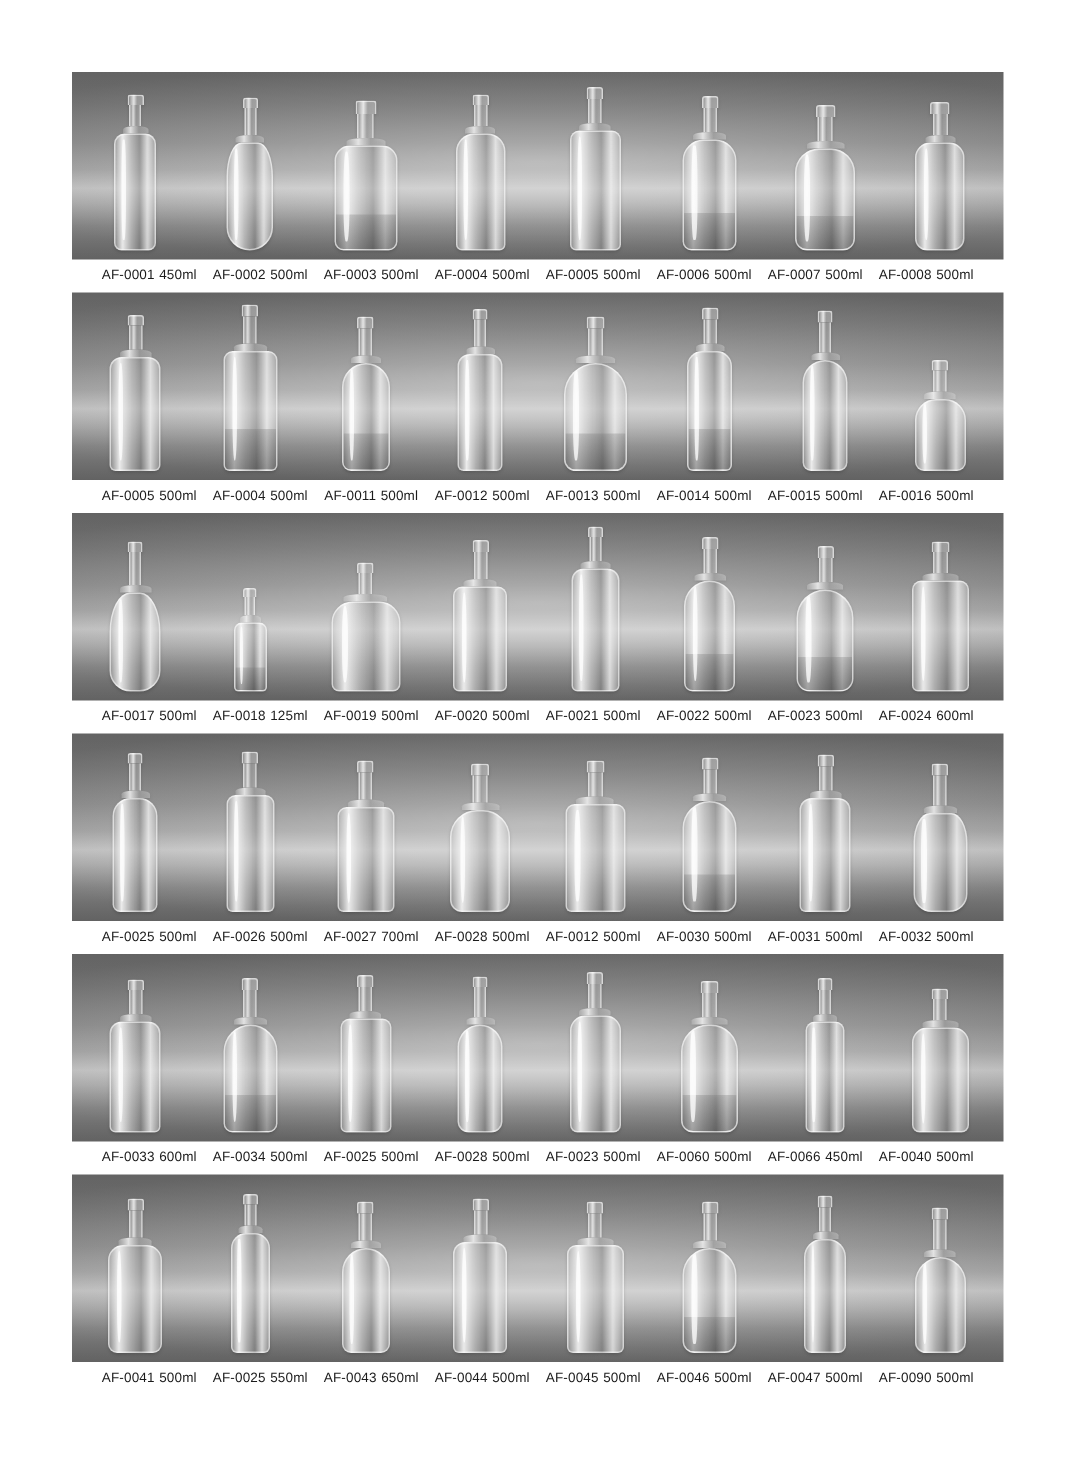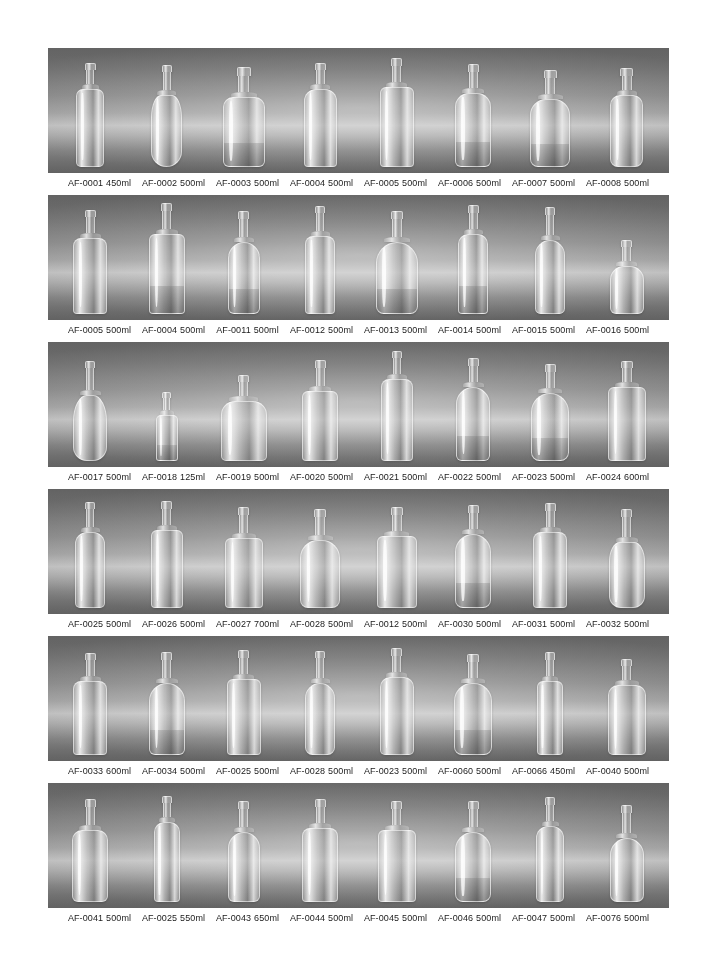--- a/index.html
+++ b/index.html
@@ -620,17 +620,17 @@
           </div>
         </div>
         <div class="labels">
           <div class="label"><span class="code">AF-0041</span><span class="vol">500ml</span></div>
           <div class="label"><span class="code">AF-0025</span><span class="vol">550ml</span></div>
           <div class="label"><span class="code">AF-0043</span><span class="vol">650ml</span></div>
           <div class="label"><span class="code">AF-0044</span><span class="vol">500ml</span></div>
           <div class="label"><span class="code">AF-0045</span><span class="vol">500ml</span></div>
           <div class="label"><span class="code">AF-0046</span><span class="vol">500ml</span></div>
           <div class="label"><span class="code">AF-0047</span><span class="vol">500ml</span></div>
-          <div class="label"><span class="code">AF-0076</span><span class="vol">500ml</span></div>
+          <div class="label"><span class="code">AF-0090</span><span class="vol">500ml</span></div>
         </div>
       </div>
     </div>
 </div>
 
 </body></html>

